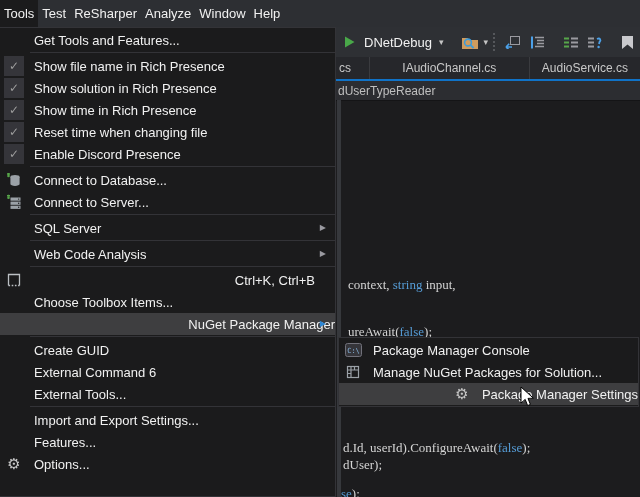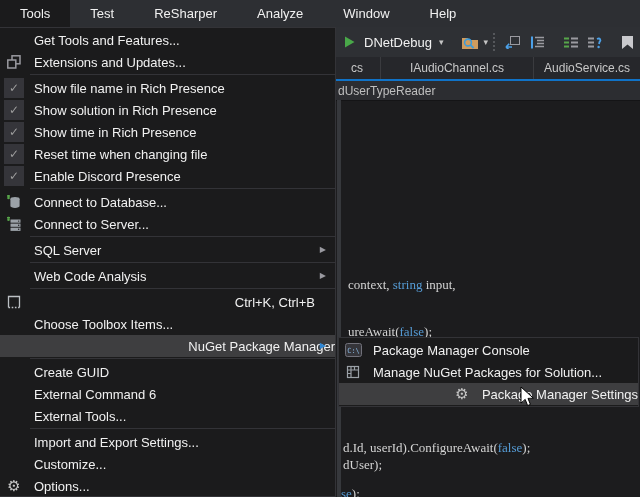--- a/index.html
+++ b/index.html
@@ -6,39 +6,39 @@
   body{
     width:640px;height:497px;position:relative;overflow:hidden;
     background:#1d1d1f;
     font-family:"Liberation Sans","DejaVu Sans",sans-serif;
     -webkit-font-smoothing:antialiased;
   }
   .abs{position:absolute;}
   
   .menubar{top:0;left:0;right:0;height:27px;background:var(--menubar-bg);
     display:flex;align-items:stretch;z-index:5;}
-  .mb-item{display:flex;align-items:center;padding:0 20px;font-size:13px;
+  .mb-item{display:flex;align-items:center;padding:0 4px;font-size:13px;
     color:var(--menu-text);cursor:default;}
   .mb-item.open{background:var(--menu-bg);}
   
   .toolbar{top:27px;left:0;right:0;height:30px;background:var(--toolbar-bg);
     display:flex;align-items:center;padding-left:339px;z-index:1;}
   .tb-btn{display:flex;align-items:center;justify-content:center;height:24px;
     padding:0 3px;margin:0 1px;}
   .tb-combo{display:flex;align-items:center;gap:7px;color:var(--menu-text);
     font-size:13px;padding:0 4px;height:24px;}
   .tb-caret{font-size:9px;color:#c5c5c5;line-height:1;}
   .tb-sep{width:1px;height:17px;background:#46484c;margin:0 5px;}
   .tb-grip{width:2px;height:18px;border-left:2px dotted #55575b;margin:0 5px;}
   
   .tabstrip{top:57px;left:0;right:0;height:22px;background:var(--tabstrip-bg);
     border-bottom:2px solid var(--accent);display:flex;z-index:1;padding-left:337px;}
   .tab{display:flex;align-items:center;justify-content:center;font-size:12px;
     color:#c8c8c8;border-right:1px solid #3a3b3f;overflow:hidden;white-space:nowrap;}
-  .tab:nth-child(1){width:32px;justify-content:flex-start;padding-left:2px;margin-left:12px;}
+  .tab:nth-child(1){width:32px;justify-content:flex-start;padding-left:2px;}
   .tab:nth-child(2){width:170px;}
   .tab:nth-child(3){width:118px;border-right:none;}
   
   .breadcrumb{top:81px;left:0;right:0;height:19px;background:var(--breadcrumb-bg);
     border-bottom:1px solid #141416;color:#bfbfbf;font-size:12px;display:flex;
     align-items:center;padding-left:338px;z-index:1;white-space:nowrap;}
   
   .editor{top:100px;left:337px;right:0;bottom:0;background:var(--editor-bg);z-index:0;}
   .editor-edge{top:100px;left:337px;width:4px;bottom:0;background:#36383c;z-index:2;}
   .code-line{position:absolute;font-family:Liberation Serif, serif;
@@ -177,31 +177,20 @@
     </div>
     <div class="mb-item">
       <span>Help</span>
     </div>
   </div>
 <div class="abs menu-panel" id="menu">
     <div class="mi">
       <span class="gut"></span>
       <span class="lbl">Get Tools and Features...</span>
     </div>
-    <div class="mi">
-      <span class="gut">
-        <span style="display: inline-flex; align-items: center; justify-content: center;">
-          <svg width="16" height="16">
-            <rect x="6" y="1.8" width="8" height="8" fill="none" stroke="#9a9aa0" stroke-width="1.5"></rect>
-            <rect x="1.8" y="6" width="8" height="8" fill="#1b1b1c" stroke="#9a9aa0" stroke-width="1.5"></rect>
-          </svg>
-        </span>
-      </span>
-      <span class="lbl">Extensions and Updates...</span>
-    </div>
     <div class="msep"></div>
     <div class="mi">
       <span class="gut">
         <span class="chk">✓</span>
       </span>
       <span class="lbl">Show file name in Rich Presence</span>
     </div>
     <div class="mi">
       <span class="gut">
         <span class="chk">✓</span>
@@ -307,21 +296,21 @@
       <span class="gut"></span>
       <span class="lbl">External Tools...</span>
     </div>
     <div class="msep"></div>
     <div class="mi">
       <span class="gut"></span>
       <span class="lbl">Import and Export Settings...</span>
     </div>
     <div class="mi">
       <span class="gut"></span>
-      <span class="lbl">Customize...</span>
+      <span class="lbl">Features...</span>
     </div>
     <div class="mi">
       <span class="gut">
         <span class="gearglyph" style="display: inline-flex; align-items: center; justify-content: center;">⚙</span>
       </span>
       <span class="lbl">Options...</span>
     </div>
   </div>
 <div class="abs submenu-panel" id="submenu">
     <div class="mi">

